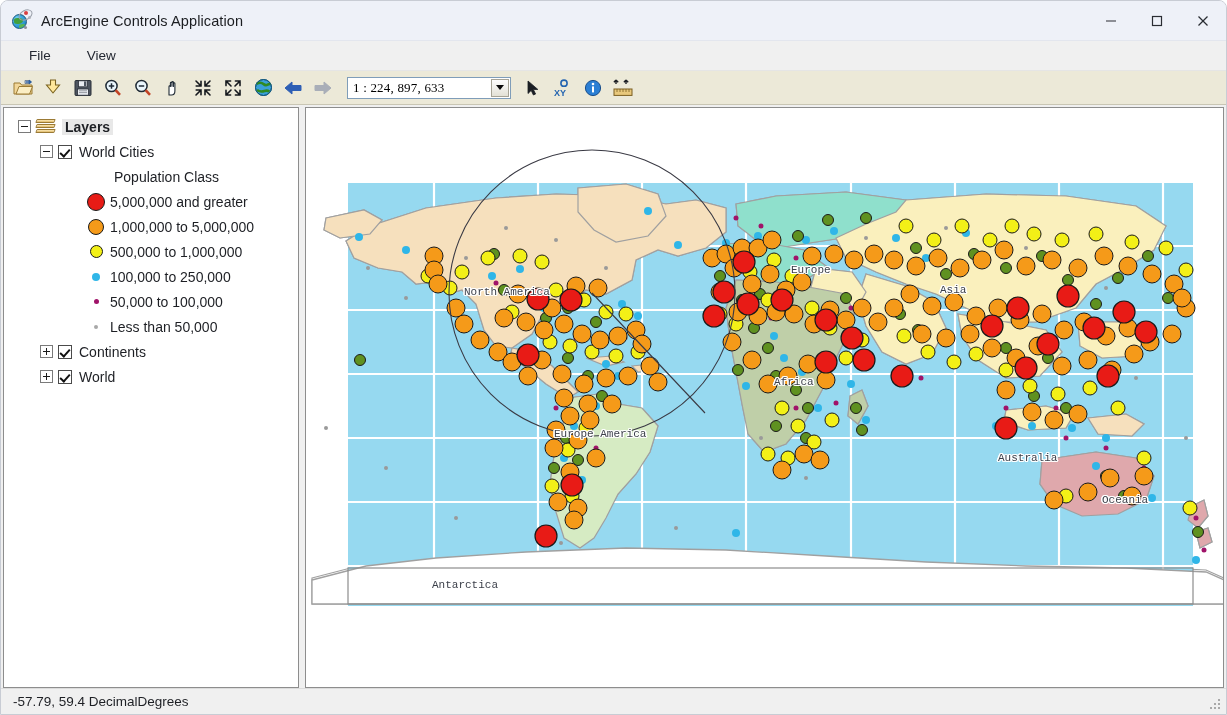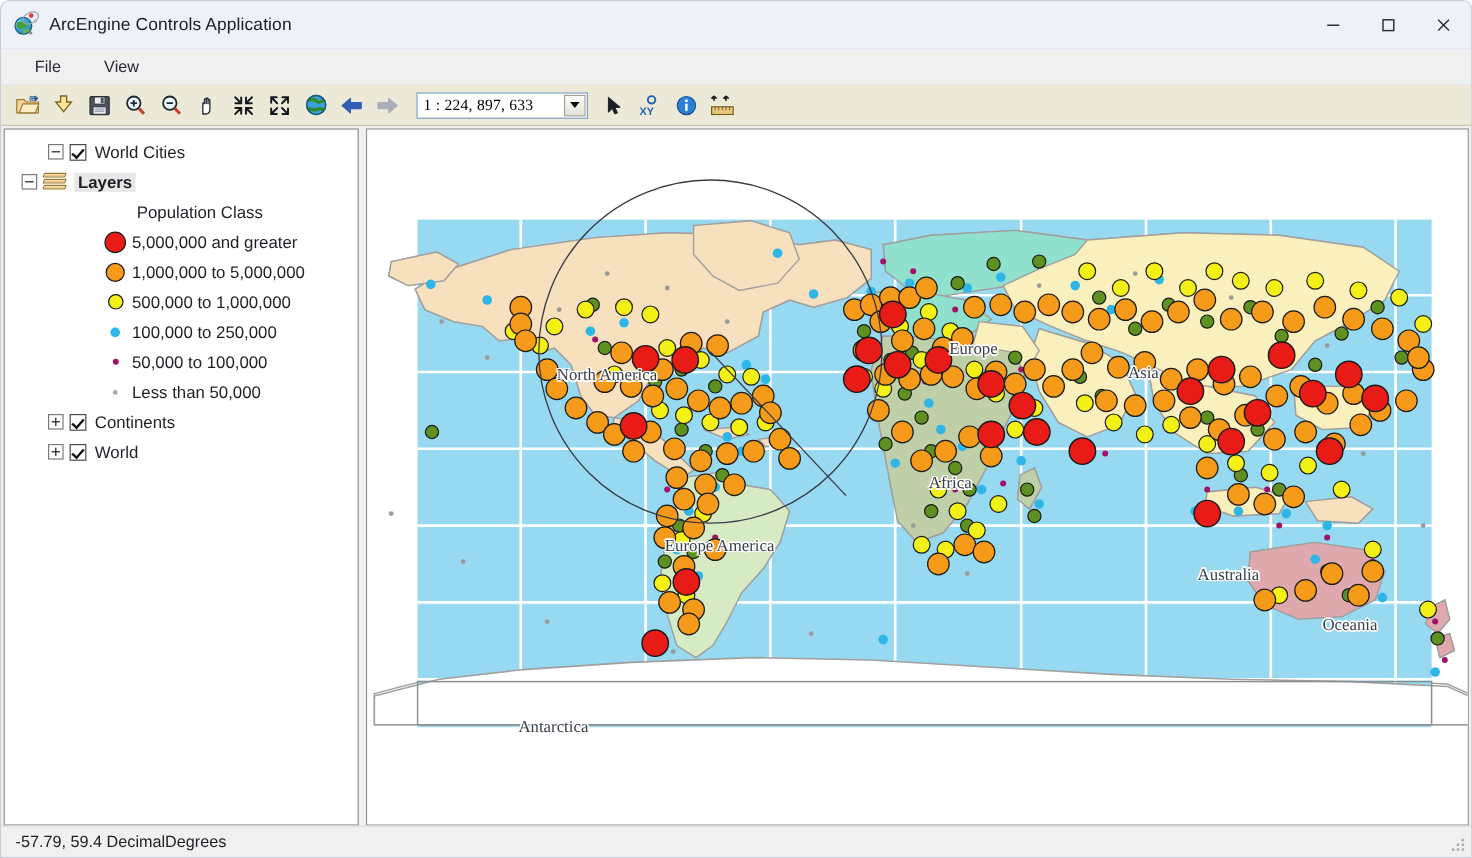--- a/index.html
+++ b/index.html
@@ -88,21 +88,21 @@
     border-bottom:1px solid #c9c6b4;
   }
   .tbtn {
     width:28px; height:28px; flex:none;
     display:flex; align-items:center; justify-content:center;
     border:1px solid transparent; border-radius:2px;
     position:relative;
   }
   .tbtn svg { display:block; }
   .scalebox {
-    width:143px; height:22px; margin:0 6px 0 8px; flex:none;
+    width:164px; height:22px; margin:0 6px 0 8px; flex:none;
     background:#ffffff;
     border:1px solid #7f9db9;
     display:flex; align-items:center;
     position:relative;
   }
   .scalebox .val {
     font-family:"Liberation Serif", serif;
     font-size:13px; color:#000; padding-left:5px;
     letter-spacing:.2px; white-space:nowrap;
   }
@@ -176,28 +176,27 @@
   .layers-icon i:nth-child(3){ top:10px; }
   .lbl { white-space:nowrap; }
   .lbl.bold { font-weight:bold; background:#e8e8e8; padding:0 3px; }
   .legend-head { font-size:14px; color:#1d1f24; padding-left:0;text-align:right; }
   .sym { flex:none; border-radius:50%; border:1px solid #1a1a1a; }
   .symwrap { width:28px; flex:none; display:flex; align-items:center; justify-content:center; }
 
   
   .map-canvas { position:absolute; inset:0; background:#ffffff; }
   .maplabel {
-    position:absolute; font-size:14px; color:#3b3f49;
-    font-family:Liberation Serif, serif;
+    position:absolute; font-size:11px; color:#3b3f49;
+    font-family:Liberation Mono, monospace;
     white-space:nowrap;
     text-shadow:
       -1.4px 0 #fff, 1.4px 0 #fff, 0 -1.4px #fff, 0 1.4px #fff,
       -1px -1px #fff, 1px -1px #fff, -1px 1px #fff, 1px 1px #fff;
     pointer-events:none;
-    margin-top:20px;
   }
 
   
   .statusbar {
     height:26px; min-height:26px;
     background:#f0f0f0;
     border-top:1px solid #dcdcdc;
     display:flex; align-items:center;
     padding-left:12px;
     font-size:13.5px; color:#1d1f24;
@@ -379,35 +378,35 @@
       </svg>
     </div>
   </div>
 
   <div class="main">
 
     <div class="tocpanel">
       <div class="tree">
 
         <div class="trow">
-          <div class="ind" style="width:30px"></div>
-          <div class="expander"></div>
-          <div class="chk"></div>
-          <div class="lbl">World Cities</div>
-        </div>
-
-        <div class="trow">
           <div class="ind" style="width:8px"></div>
           <div class="expander"></div>
           <div class="layers-icon">
               <i></i>
               <i></i>
               <i></i>
             </div>
           <div class="lbl bold">Layers</div>
+        </div>
+
+        <div class="trow">
+          <div class="ind" style="width:30px"></div>
+          <div class="expander"></div>
+          <div class="chk"></div>
+          <div class="lbl">World Cities</div>
         </div>
 
         <div class="trow">
           <div class="ind" style="width:104px"></div>
           <div class="legend-head">Population Class</div>
         </div>
 
         <div class="trow">
           <div class="ind" style="width:72px"></div>
           <div class="symwrap">

